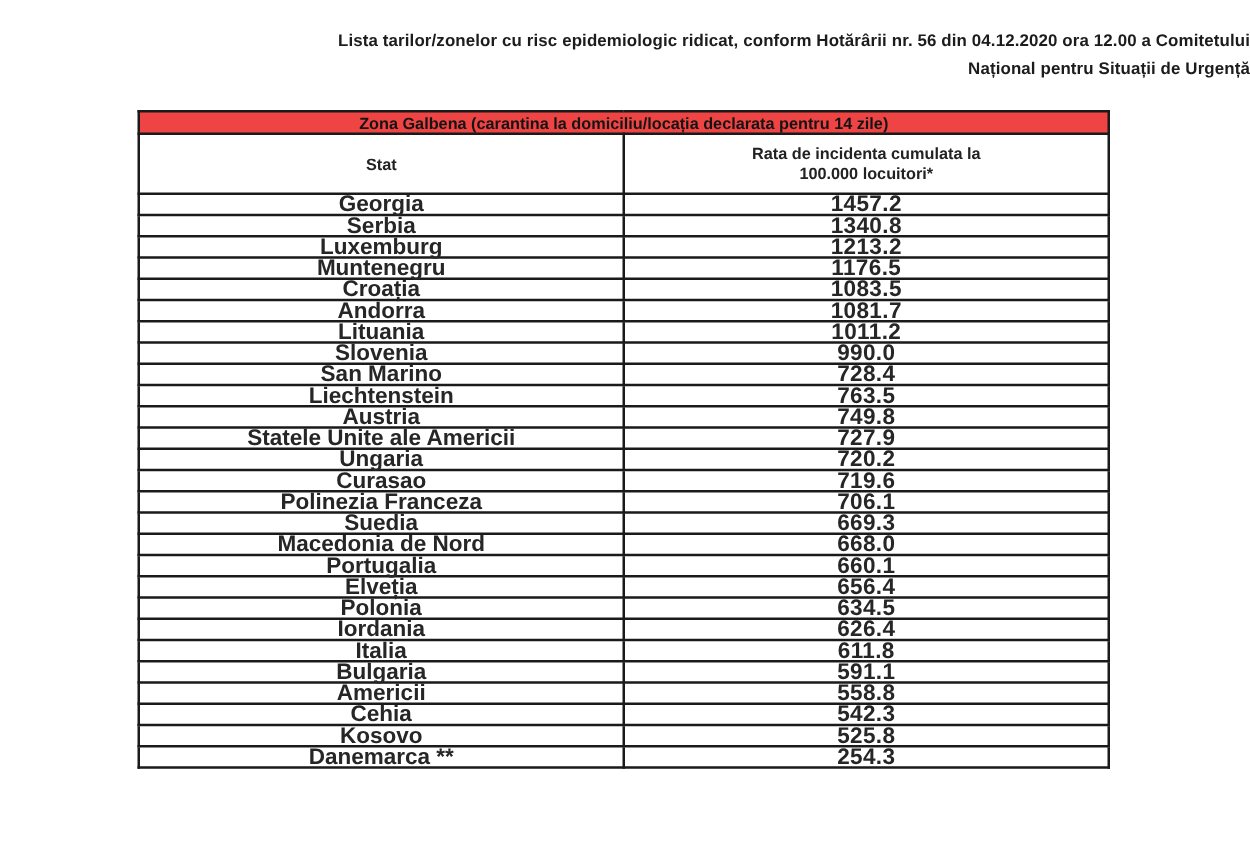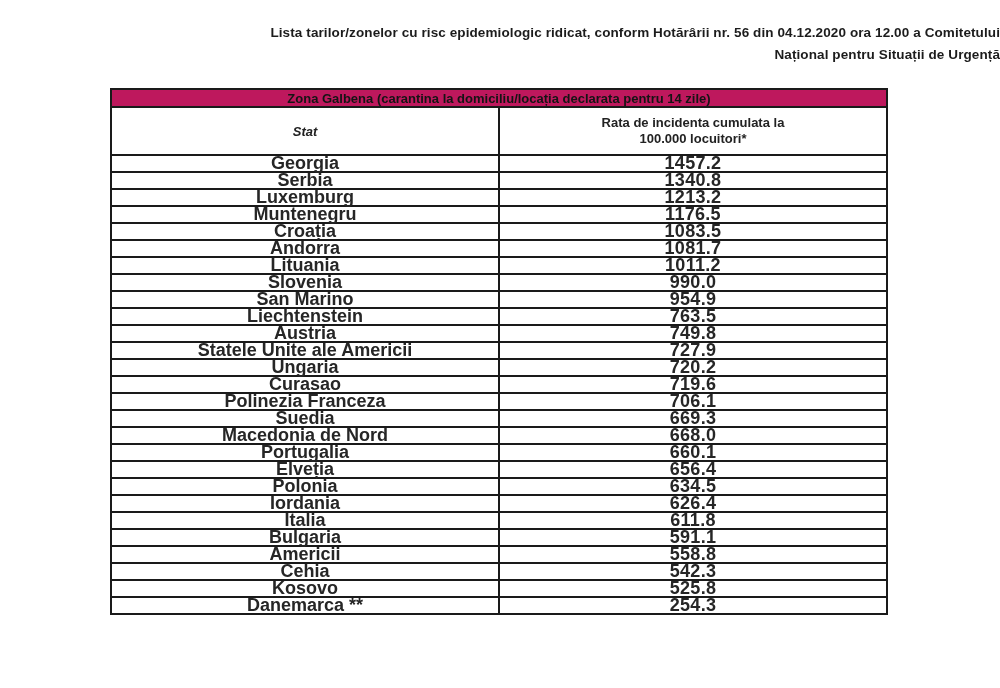--- a/index.html
+++ b/index.html
@@ -49,21 +49,21 @@
     font-size: 13px;
     font-weight: 700;
     color: #141414;
   }
   tr.col-header th {
     height: 46px;
     font-size: 13px;
     font-weight: 700;
     color: #222222;
   }
-  th.col-stat { width: 458px; font-style: italic; }
+  th.col-stat { width: 458px; }
   th.col-rate { width: 320px; }
   .rate-header-inner {
     max-width: 232px;
     margin: 0 auto;
     line-height: 16px;
   }
   tr.data-row td {
     height: 15px;
     font-size: 18px;
     font-weight: 600;
@@ -79,21 +79,21 @@
 
 <div class="doc-title">
   <div>Lista tarilor/zonelor cu risc epidemiologic ridicat, conform Hotărârii nr. 56 din 04.12.2020 ora 12.00 a Comitetului</div>
   <div>Național pentru Situații de Urgență</div>
 </div>
 
 <div class="table-wrap">
   <table class="risk-table">
     <thead>
       <tr>
-        <th class="zone-banner" colspan="2" style="background: #be185d;">Zona Galbena (carantina la domiciliu/locația declarata pentru 14 zile)</th>
+        <th class="zone-banner" colspan="2" style="background: #ef4444;">Zona Galbena (carantina la domiciliu/locația declarata pentru 14 zile)</th>
       </tr>
       <tr class="col-header">
         <th class="col-stat">Stat</th>
         <th class="col-rate">
           <div class="rate-header-inner">Rata de incidenta cumulata la 100.000 locuitori*</div>
         </th>
       </tr>
     </thead>
     <tbody>
   <tr class="data-row">
@@ -131,21 +131,21 @@
     <td class="rate-cell">1011.2</td>
   </tr>
 
   <tr class="data-row">
     <td class="stat-cell">Slovenia</td>
     <td class="rate-cell">990.0</td>
   </tr>
 
   <tr class="data-row">
     <td class="stat-cell">San Marino</td>
-    <td class="rate-cell">954.9</td>
+    <td class="rate-cell">728.4</td>
   </tr>
 
   <tr class="data-row">
     <td class="stat-cell">Liechtenstein</td>
     <td class="rate-cell">763.5</td>
   </tr>
 
   <tr class="data-row">
     <td class="stat-cell">Austria</td>
     <td class="rate-cell">749.8</td>

